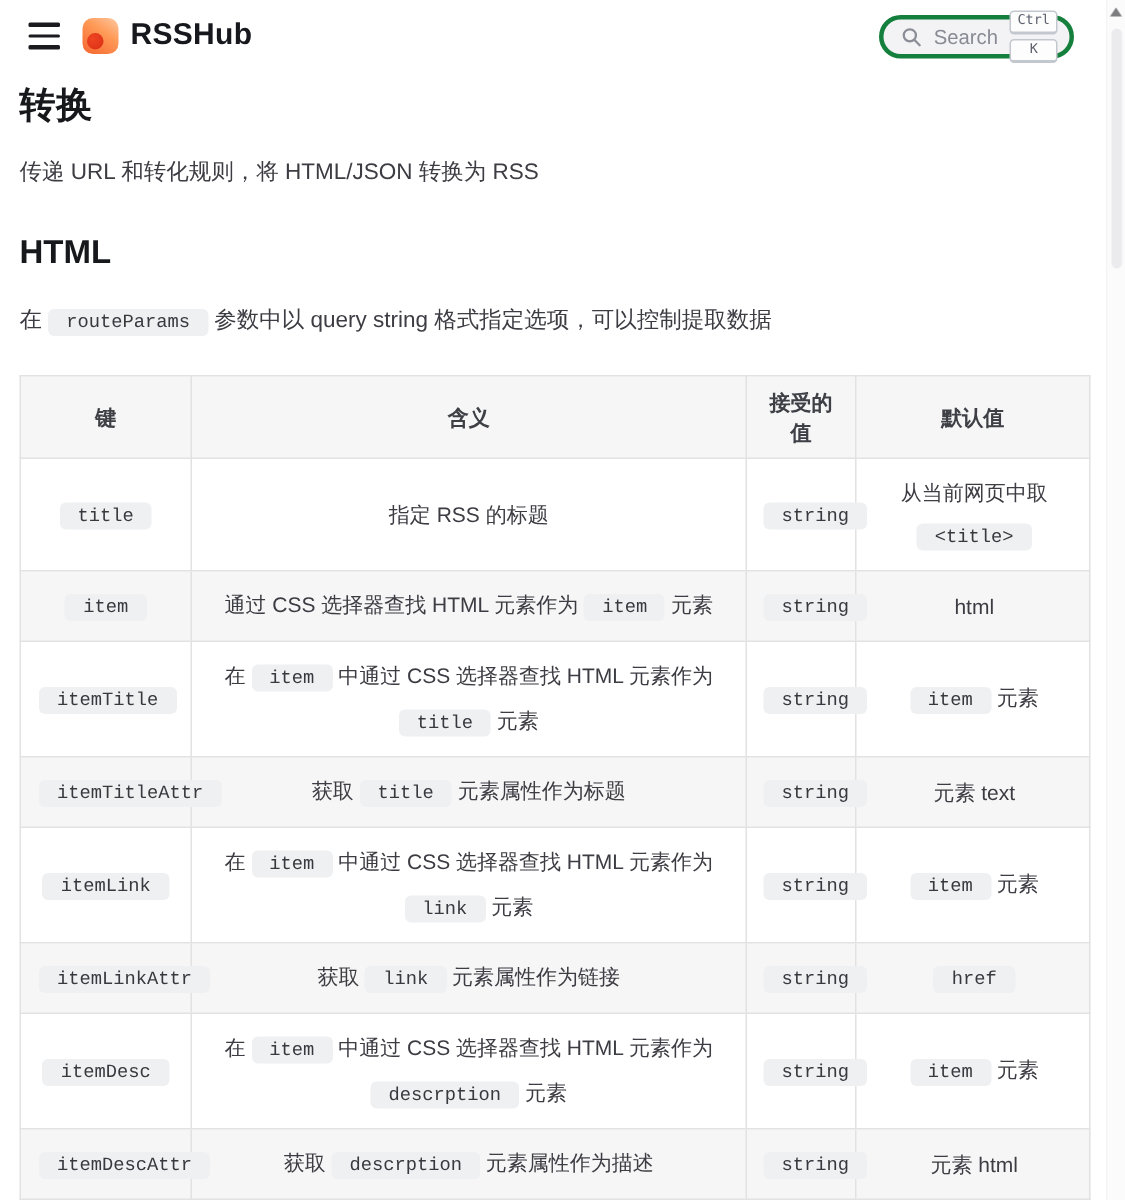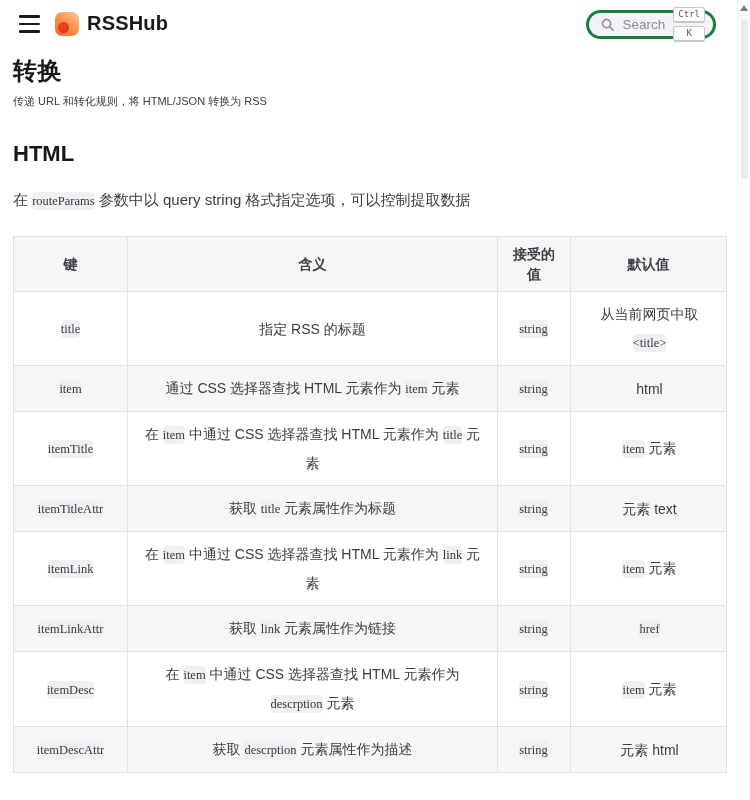--- a/index.html
+++ b/index.html
@@ -52,34 +52,34 @@
     font-size: 9px; color: #5d626d;
     background: #fdfdfe; border: 1px solid #c3c7ce; border-bottom-width: 2px;
     border-radius: 3px; padding: 1px 4px; line-height: 11px; min-width: 12px; text-align: center;
   }
 
   
   h1 {
     margin: 6px 0 0 0; font-size: 24px; line-height: 34px;
     font-weight: 700; color: #17181c; letter-spacing: .5px;
   }
-  .subtitle { margin: 3px 0 0 0; font-size: 11px; line-height: 20px; color: #3c3c43; }
+  .subtitle { margin: 17px 0 0 0; font-size: 15px; line-height: 20px; color: #3c3c43; }
   h2 {
     margin: 30px 0 0 0; font-size: 22px; line-height: 26px;
     font-weight: 700; color: #17181c;
   }
   .intro { margin: 21px 0 0 0; font-size: 15px; line-height: 24px; color: #3c3c43; }
 
   code, .chip {
-    font-family: Liberation Serif, serif;
+    font-family: Liberation Mono, monospace;
     font-size: 12.5px;
     background: #eef0f2;
     color: #37393e;
     border-radius: 4px;
-    padding: 2px 0;
+    padding: 2px 12px;
     white-space: nowrap;
   }
 
   
   table {
     margin-top: 23px; border-collapse: collapse; table-layout: fixed;
     width: 713px; font-size: 14px;
   }
   th, td { border: 1px solid #e2e2e3; }
   th {

